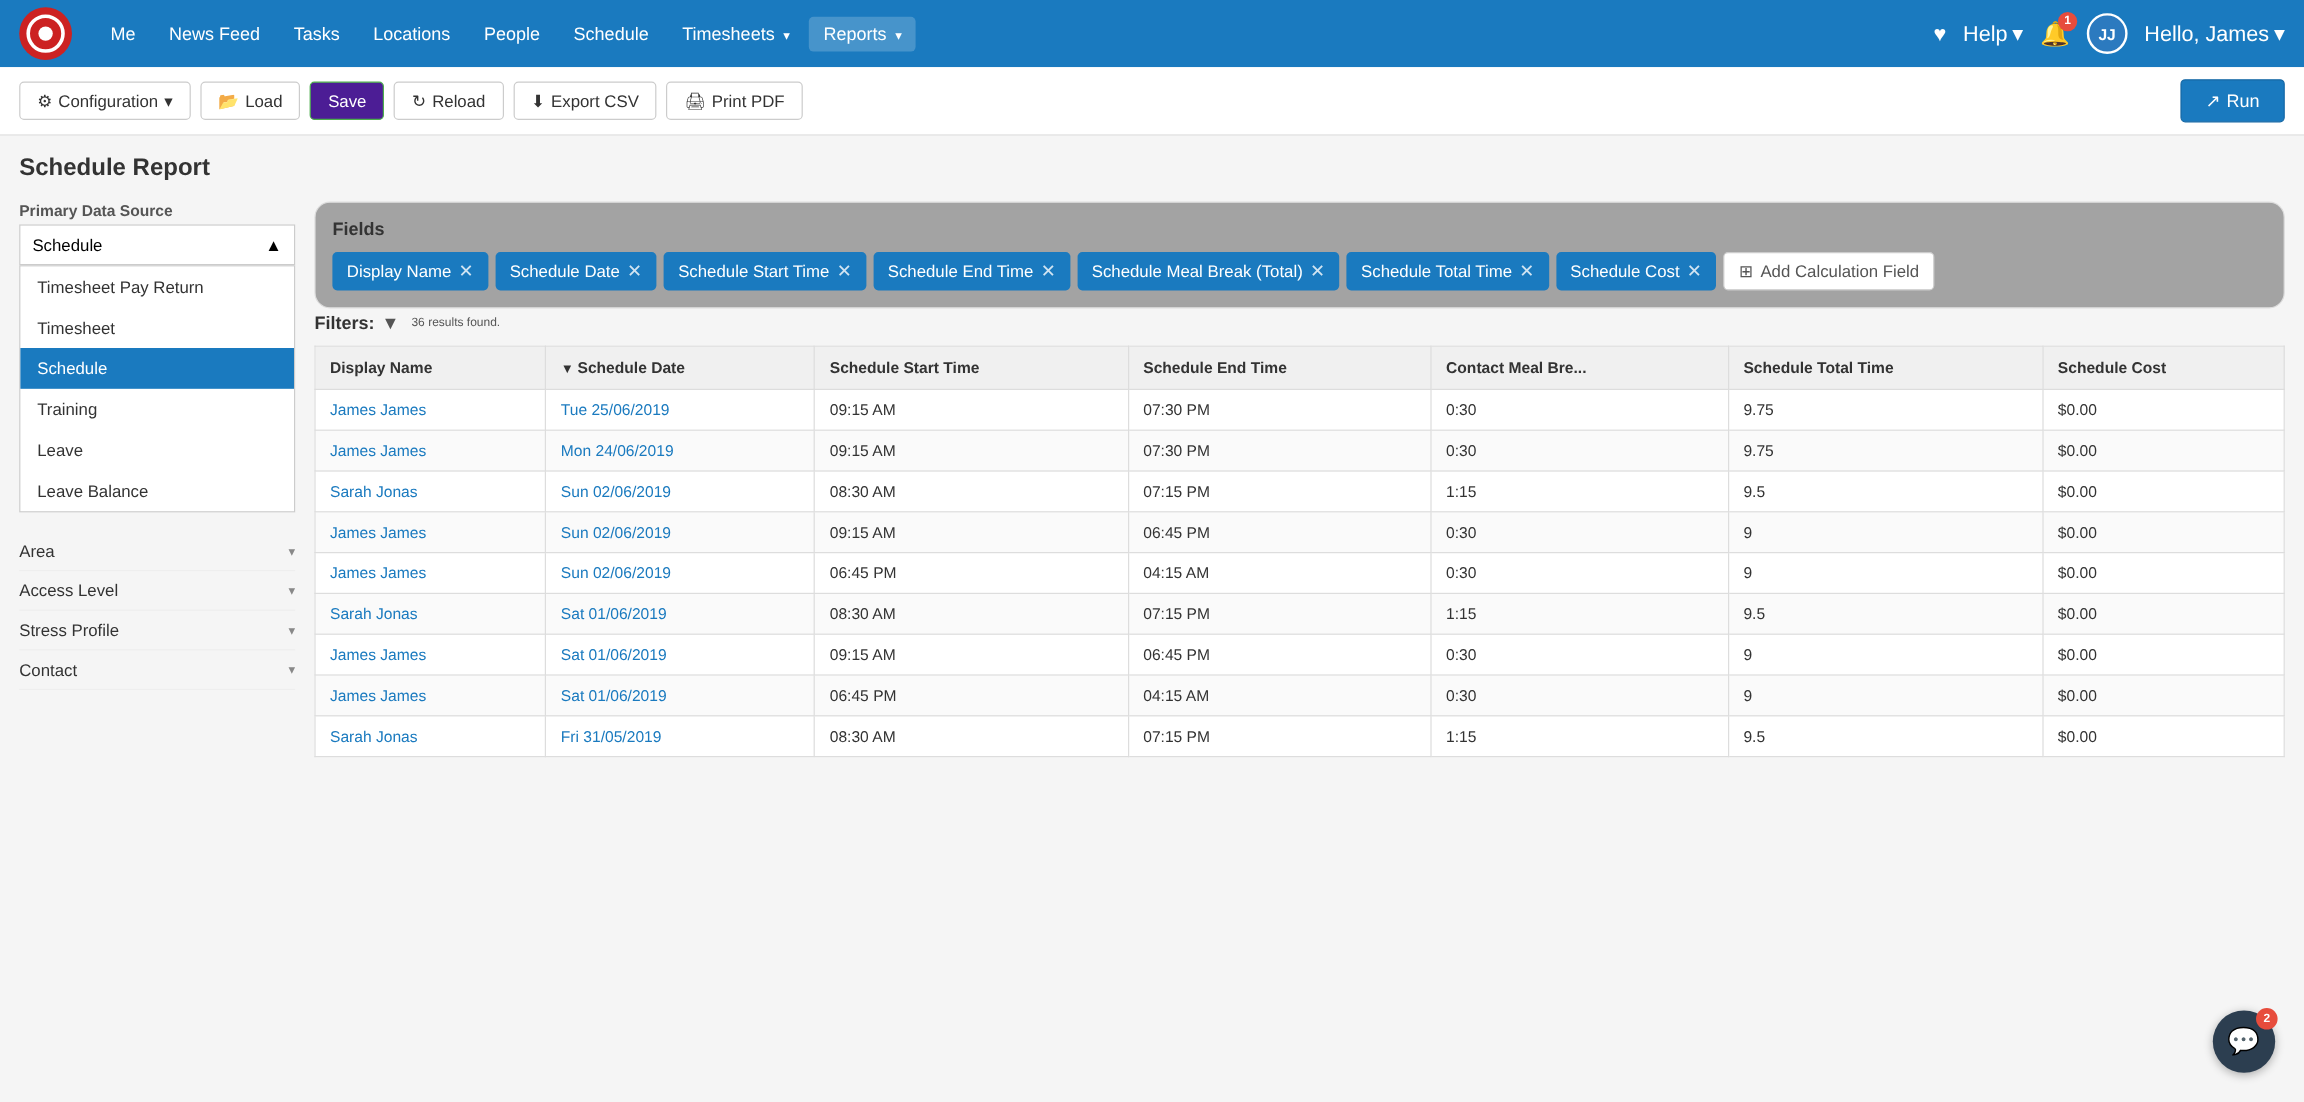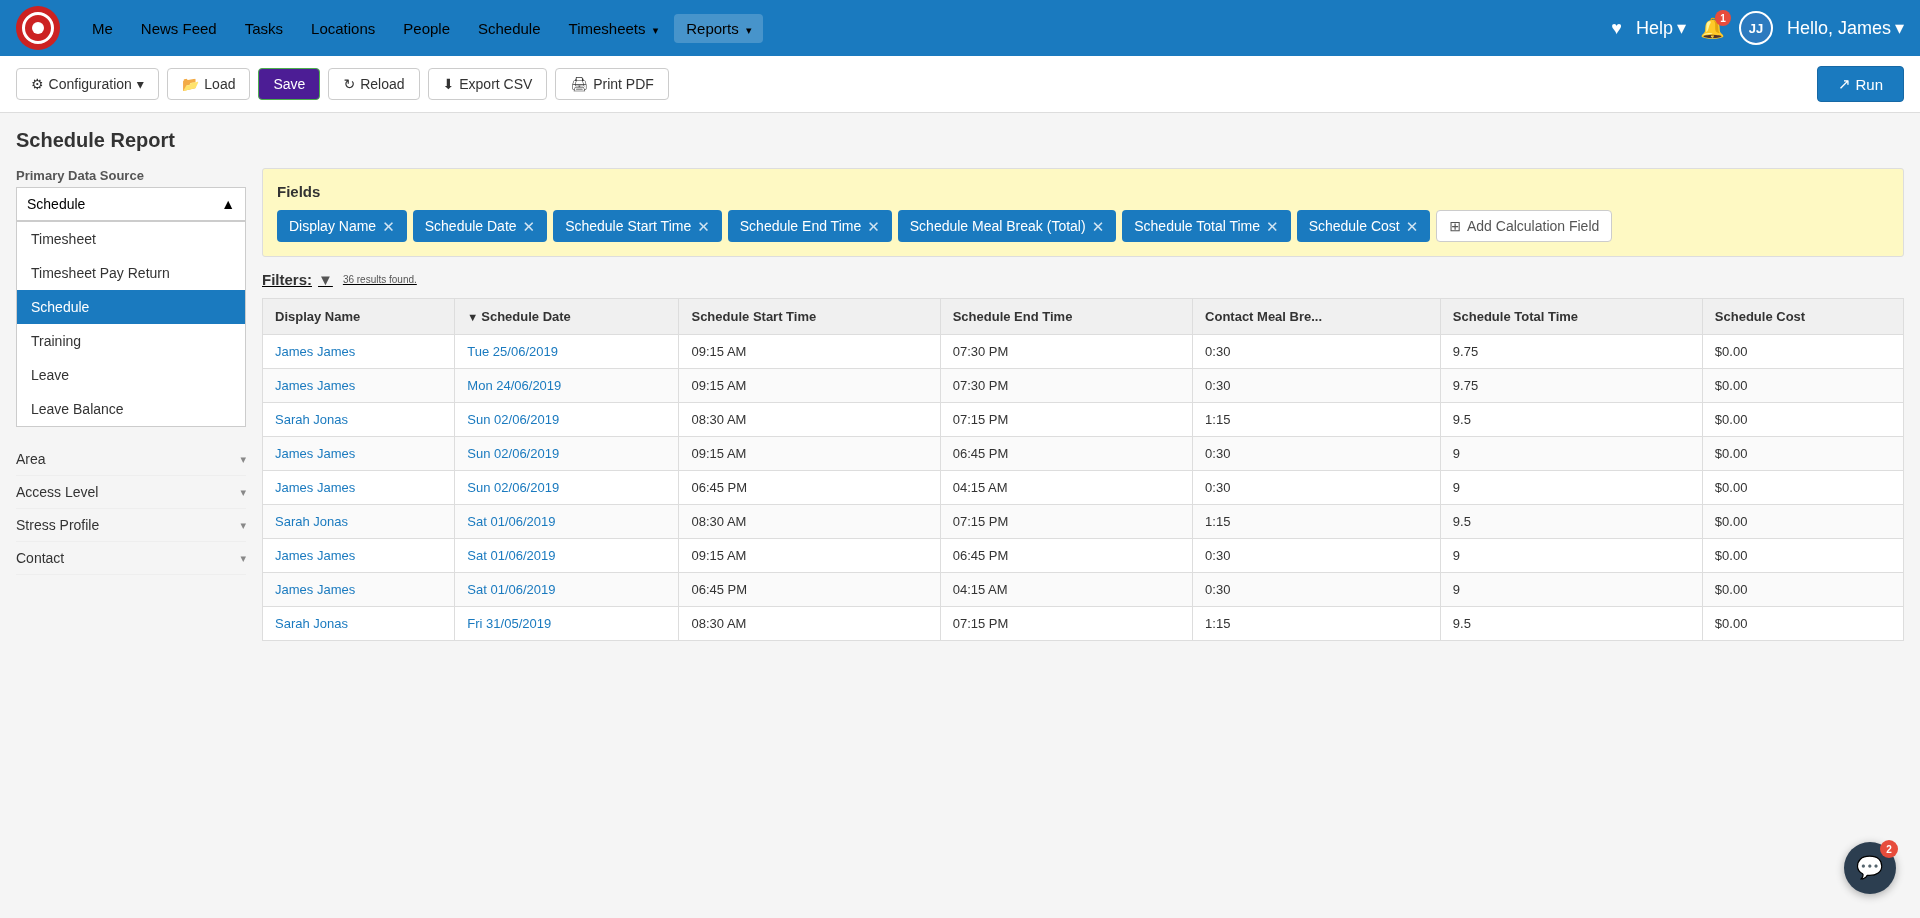--- a/index.html
+++ b/index.html
@@ -37,21 +37,21 @@
       top: 50%; left: 50%;
       transform: translate(-50%, -50%);
     }
     .nav-links {
       display: flex;
       align-items: center;
       gap: 4px;
       flex: 1;
     }
     .nav-link {
-      color: #000000;
+      color: #ffffff;
       text-decoration: none;
       padding: 6px 12px;
       border-radius: 4px;
       font-size: 15px;
       cursor: pointer;
       white-space: nowrap;
     }
     .nav-link.active { background: rgba(255,255,255,0.2); }
     .nav-link .caret { font-size: 11px; margin-left: 3px; }
     .nav-right {
@@ -187,25 +187,25 @@
       color: #333;
     }
     .caret-icon { font-size: 11px; color: #888; }
 
     
     .right-content {
       flex: 1;
       min-width: 0;
     }
     .fields-section {
-      background: #fef9c3;
+      background: #a3a3a3;
       border: 1px solid #ddd;
       padding: 14px;
-      margin-bottom: 14px;
-      border-radius: 3px;
+      margin-bottom: 4px;
+      border-radius: 13px;
     }
     .fields-title {
       font-size: 15px;
       font-weight: bold;
       color: #333;
       margin-bottom: 10px;
     }
     .fields-tags {
       display: flex;
       flex-wrap: wrap;
@@ -240,21 +240,20 @@
       cursor: pointer;
       border: 1px solid #ccc;
     }
 
     
     .filters-bar {
       display: flex;
       align-items: center;
       gap: 10px;
       margin-bottom: 10px;
-      text-decoration: underline;
     }
     .filters-label {
       font-size: 15px;
       font-weight: bold;
       color: #333;
       display: flex; align-items: center; gap: 6px;
     }
     .results-count {
       font-size: 10px;
       color: #555;
@@ -394,22 +393,22 @@
 
     <div class="sidebar">
       <div class="sidebar-section">
         <div class="sidebar-section-title">Primary Data Source</div>
         <div class="dropdown-select">
           <div class="dropdown-select-current">
             <span>Schedule</span>
             <span>▲</span>
           </div>
           <div class="dropdown-menu">
+            <div class="dropdown-item">Timesheet Pay Return</div>
             <div class="dropdown-item">Timesheet</div>
-            <div class="dropdown-item">Timesheet Pay Return</div>
             <div class="dropdown-item selected">Schedule</div>
             <div class="dropdown-item">Training</div>
             <div class="dropdown-item">Leave</div>
             <div class="dropdown-item">Leave Balance</div>
           </div>
         </div>
       </div>
 
       <div class="sidebar-section" style="margin-top: 16px;">
         <div class="sidebar-filter-item">

